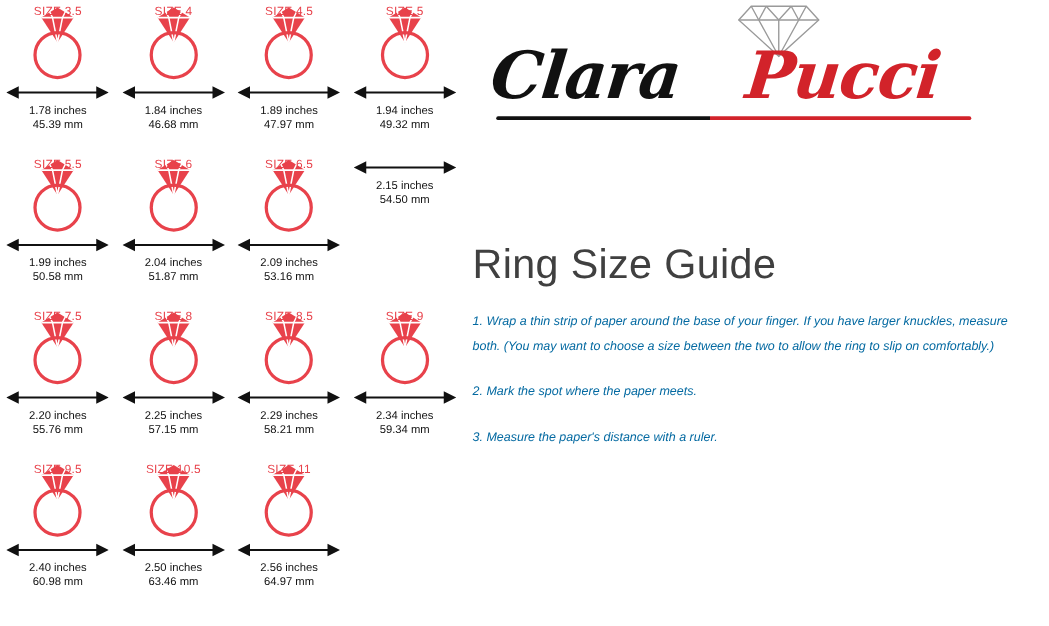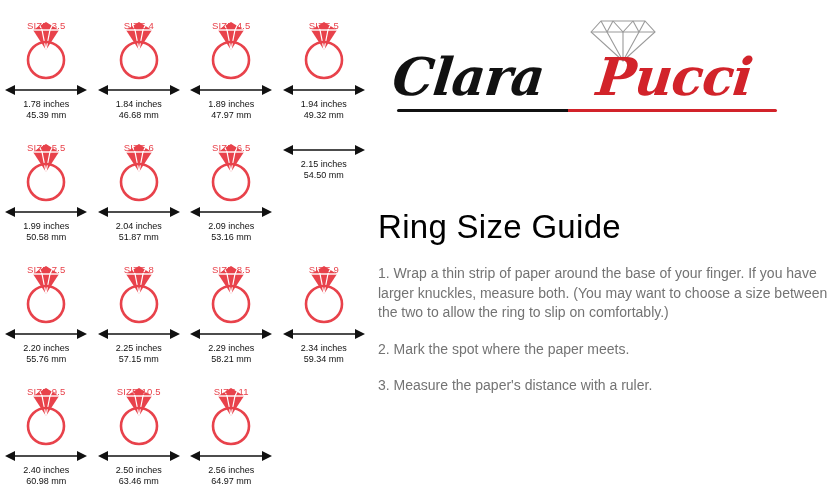--- a/index.html
+++ b/index.html
@@ -11,21 +11,20 @@
     height: 501px;
     background: #ffffff;
     font-family: "Liberation Sans", sans-serif;
     overflow: hidden;
     position: relative;
   }
   #page {
     position: relative;
     width: 839px;
     height: 430px;
-    margin-top: 16px;
   }
 
   
   #chart {
     position: absolute;
     left: 0;
     top: 0;
     width: 370px;
     height: 501px;
     box-sizing: border-box;
@@ -122,34 +121,35 @@
     height: 3px;
     background: linear-gradient(90deg,#111 0%,#111 45%,#d2232a 45%,#d2232a 100%);
     border-radius: 2px;
   }
 
   #guide-title {
     position: absolute;
     left: 8px;
     top: 192px;
     font-size: 33px;
-    color: #000000;
+    color: #404040;
     letter-spacing: 0.3px;
   }
   #steps {
     position: absolute;
     left: 8px;
     top: 248px;
     width: 452px;
   }
   .step {
-    font-size: 14px;
+    font-size: 10px;
     line-height: 19.5px;
-    color: #737373;
+    color: #0369a1;
     margin-bottom: 17px;
+    font-style: italic;
   }
 </style>
 </head>
 <body>
 
 <div id="page">
 
   <div id="chart">
       <div class="size-row">
         <div class="size-cell">

